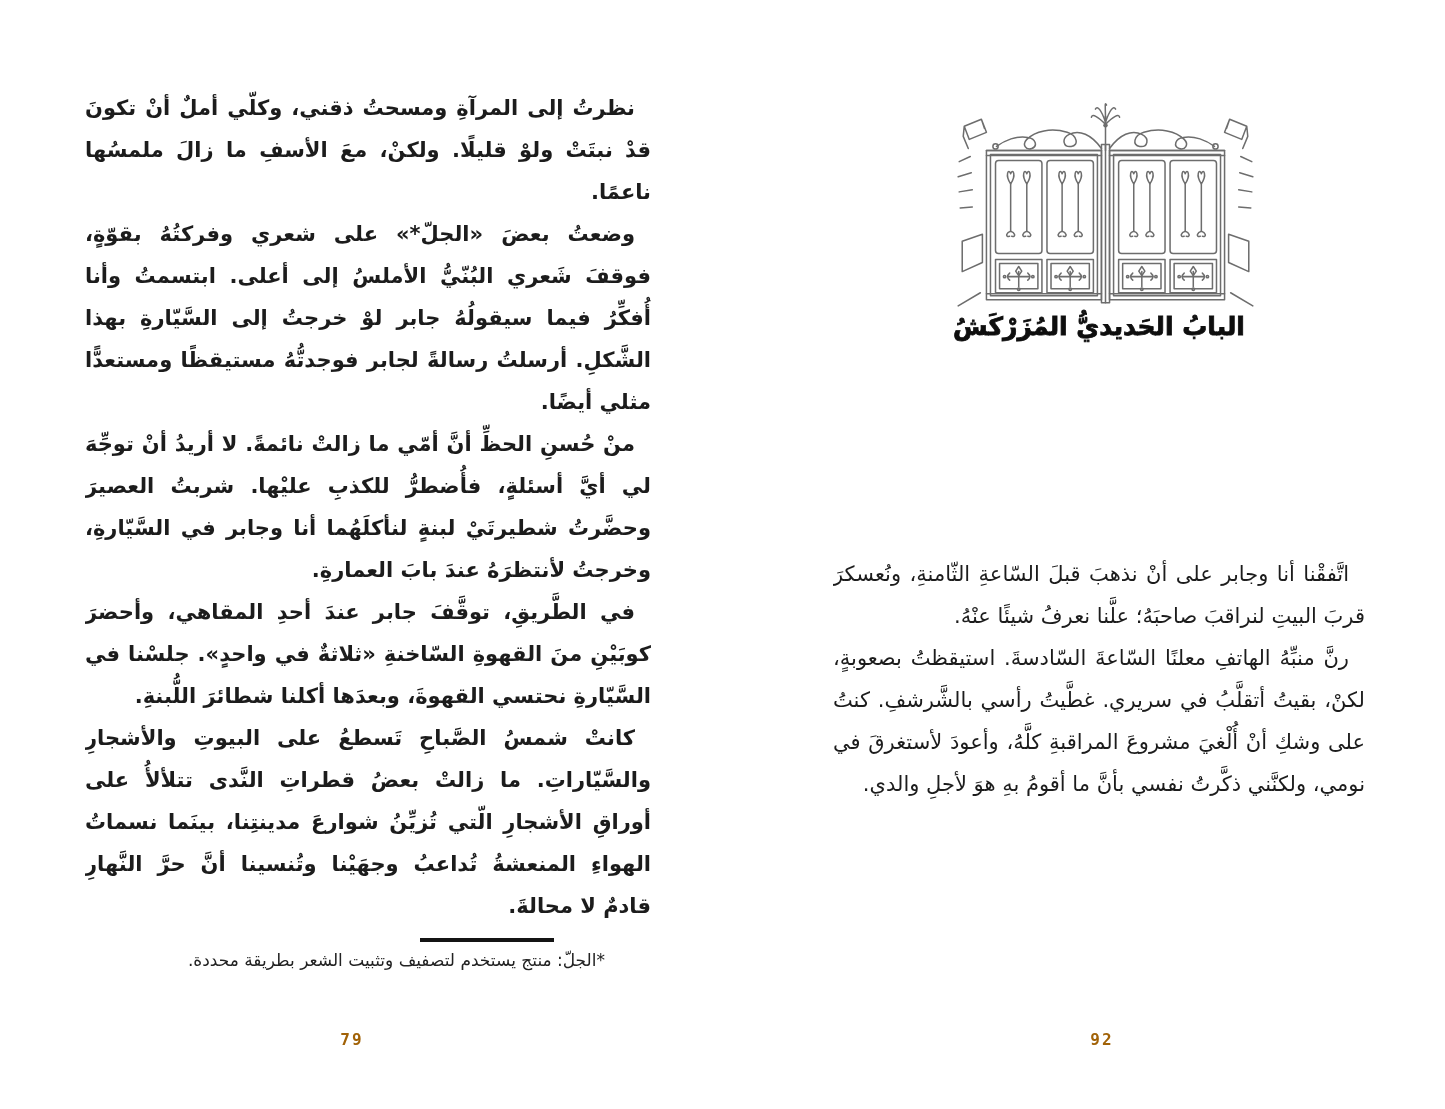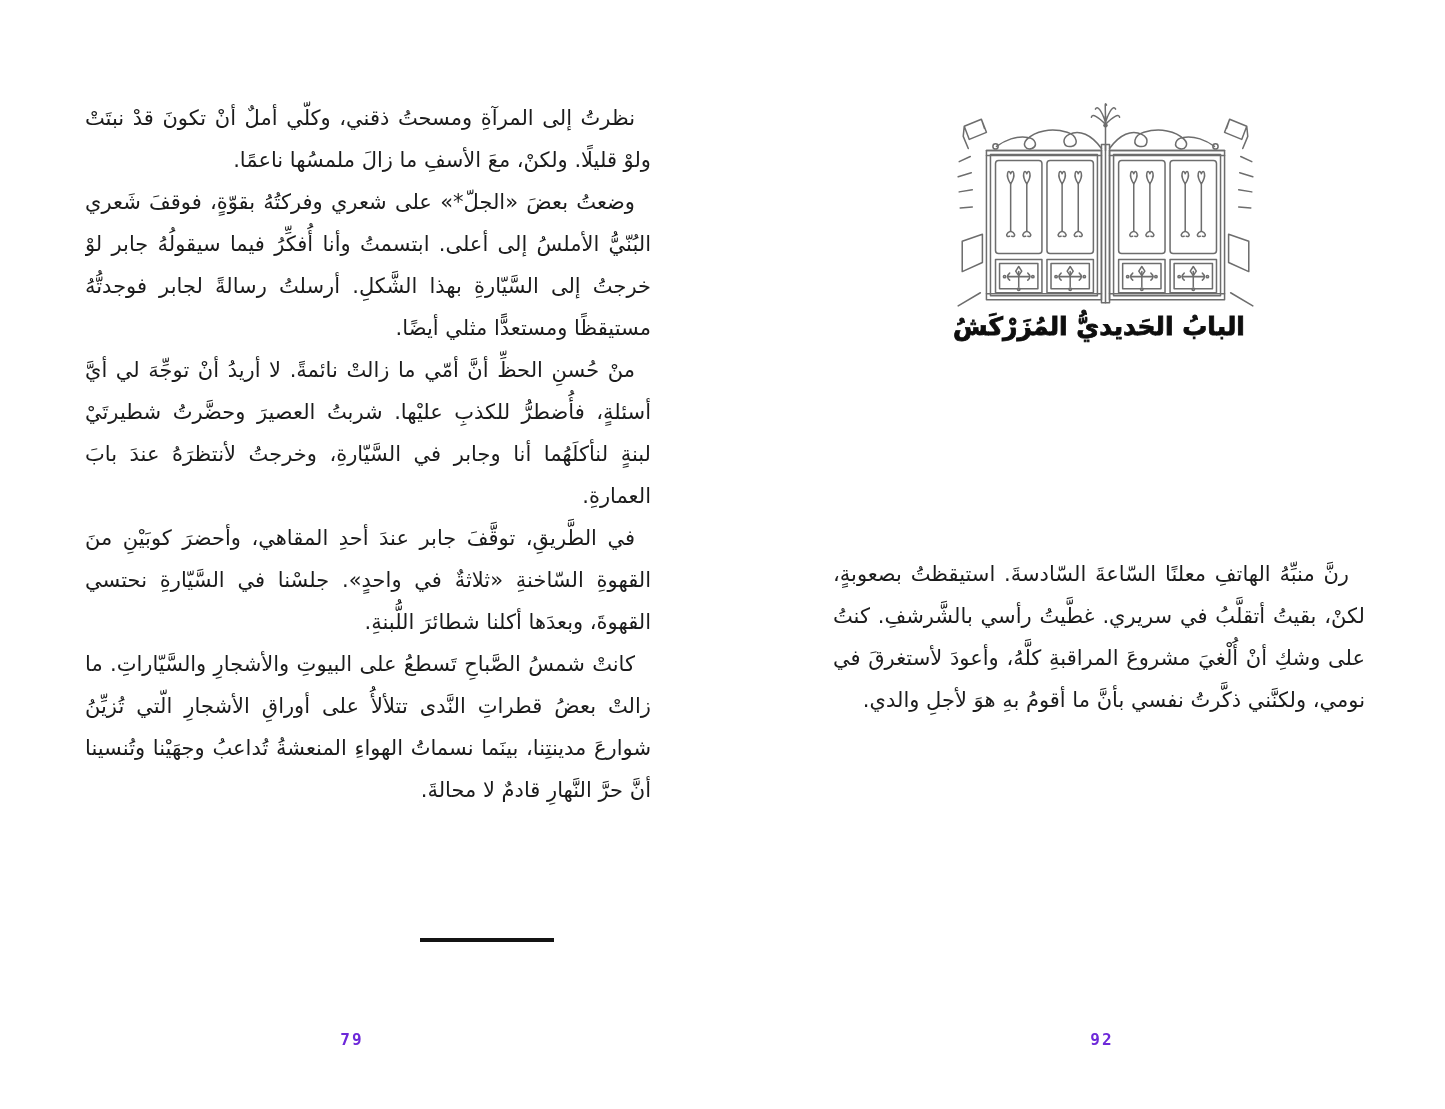--- a/index.html
+++ b/index.html
@@ -7,39 +7,39 @@
     width:1445px;height:1109px;background:#ffffff;
     font-family:"DejaVu Sans",sans-serif;color:#1e1e1e;
     position:relative;overflow:hidden;
   }
   .spread{position:absolute;inset:0;}
   .col{
     position:absolute;direction:rtl;text-align:justify;
     font-size:21px;line-height:42px;color:#1c1c1c;
   }
   .col p{margin:0;text-indent:16px;}
-  .left-col{left:85px;top:97px;width:566px;height:846px;overflow:hidden;}
+  .left-col{left:85px;top:87px;width:566px;height:846px;overflow:hidden;font-weight:bold;}
   .right-col{left:833px;top:553px;width:532px;height:452px;overflow:hidden;}
   .chapter-title{
     position:absolute;left:833px;top:312px;width:532px;
     direction:rtl;text-align:center;
     font-size:25px;font-weight:bold;color:#0e0e0e;
     -webkit-text-stroke:0.8px #0e0e0e;
     letter-spacing:0.5px;
   }
   .gate{position:absolute;left:953px;top:94px;width:305px;height:224px;}
   .fn-rule{position:absolute;left:420px;top:938px;width:134px;height:4px;background:#141414;}
   .footnote{
     position:absolute;left:85px;top:948px;width:520px;
     direction:rtl;text-align:right;font-size:17px;line-height:24px;color:#222;
   }
   .pagenum{
     position:absolute;top:1030px;width:120px;text-align:center;
     font-family:"DejaVu Sans Mono",monospace;
-    font-size:16px;font-weight:bold;color:#6d28d9;letter-spacing:2px;
+    font-size:16px;font-weight:bold;color:#a16207;letter-spacing:2px;
   }
   .pagenum-left{left:292px;}
   .pagenum-right{left:1042px;}
 </style>
 </head>
 <body>
 
 <div class="spread">
 
   <svg class="gate" viewBox="0 0 300 222" aria-hidden="true">
@@ -104,30 +104,32 @@
       <path d="M284,62 l11,5 M283,78 l13,4 M282,95 l13,2 M282,112 l12,1"></path>
 
       <path d="M8,146 l20,-7 0,28 -20,9 z M8,146 l0,30 20,-9 M4,210 l22,-13"></path>
       <path d="M292,146 l-20,-7 0,28 20,9 z M292,146 l0,30 -20,-9 M296,210 l-22,-13"></path>
     </g>
   </svg>
 
   <div class="chapter-title">البابُ الحَديديُّ المُزَرْكَشُ</div>
 
   <div class="col right-col">
+    <p>اتَّفقْنا أنا وجابر على أنْ نذهبَ قبلَ السّاعةِ الثّامنةِ، ونُعسكرَ قربَ البيتِ لنراقبَ صاحبَهُ؛ علَّنا نعرفُ شيئًا عنْهُ.</p>
     <p>رنَّ منبِّهُ الهاتفِ معلنًا السّاعةَ السّادسةَ. استيقظتُ بصعوبةٍ، لكنْ، بقيتُ أتقلَّبُ في سريري. غطَّيتُ رأسي بالشَّرشفِ. كنتُ على وشكِ أنْ أُلْغيَ مشروعَ المراقبةِ كلَّهُ، وأعودَ لأستغرقَ في نومي، ولكنَّني ذكَّرتُ نفسي بأنَّ ما أقومُ بهِ هوَ لأجلِ والدي.</p>
   </div>
 
   <div class="pagenum pagenum-right">92</div>
 
   <div class="col left-col">
     <p>نظرتُ إلى المرآةِ ومسحتُ ذقني، وكلّي أملٌ أنْ تكونَ قدْ نبتَتْ ولوْ قليلًا. ولكنْ، معَ الأسفِ ما زالَ ملمسُها ناعمًا.</p>
     <p>وضعتُ بعضَ «الجلّ*» على شعري وفركتُهُ بقوّةٍ، فوقفَ شَعري البُنّيُّ الأملسُ إلى أعلى. ابتسمتُ وأنا أُفكِّرُ فيما سيقولُهُ جابر لوْ خرجتُ إلى السَّيّارةِ بهذا الشَّكلِ. أرسلتُ رسالةً لجابر فوجدتُّهُ مستيقظًا ومستعدًّا مثلي أيضًا.</p>
     <p>منْ حُسنِ الحظِّ أنَّ أمّي ما زالتْ نائمةً. لا أريدُ أنْ توجِّهَ لي أيَّ أسئلةٍ، فأُضطرُّ للكذبِ عليْها. شربتُ العصيرَ وحضَّرتُ شطيرتَيْ لبنةٍ لنأكلَهُما أنا وجابر في السَّيّارةِ، وخرجتُ لأنتظرَهُ عندَ بابَ العمارةِ.</p>
     <p>في الطَّريقِ، توقَّفَ جابر عندَ أحدِ المقاهي، وأحضرَ كوبَيْنِ منَ القهوةِ السّاخنةِ «ثلاثةٌ في واحدٍ». جلسْنا في السَّيّارةِ نحتسي القهوةَ، وبعدَها أكلنا شطائرَ اللُّبنةِ.</p>
     <p>كانتْ شمسُ الصَّباحِ تَسطعُ على البيوتِ والأشجارِ والسَّيّاراتِ. ما زالتْ بعضُ قطراتِ النَّدى تتلألأُ على أوراقِ الأشجارِ الّتي تُزيِّنُ شوارعَ مدينتِنا، بينَما نسماتُ الهواءِ المنعشةُ تُداعبُ وجهَيْنا وتُنسينا أنَّ حرَّ النَّهارِ قادمٌ لا محالةَ.</p>
   </div>
 
   <div class="fn-rule"></div>
+  <div class="footnote">*الجلّ: منتج يستخدم لتصفيف وتثبيت الشعر بطريقة محددة.</div>
 
   <div class="pagenum pagenum-left">79</div>
 
 </div>
 
 </body></html>

